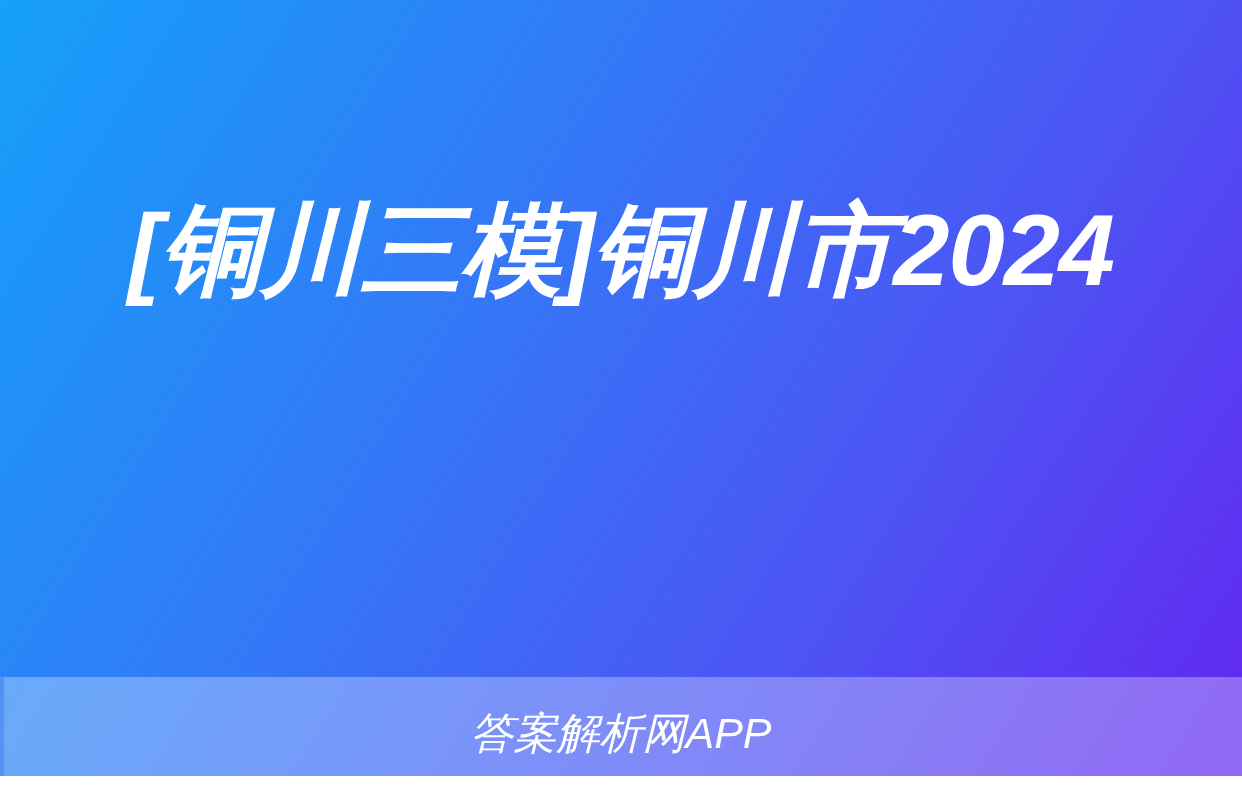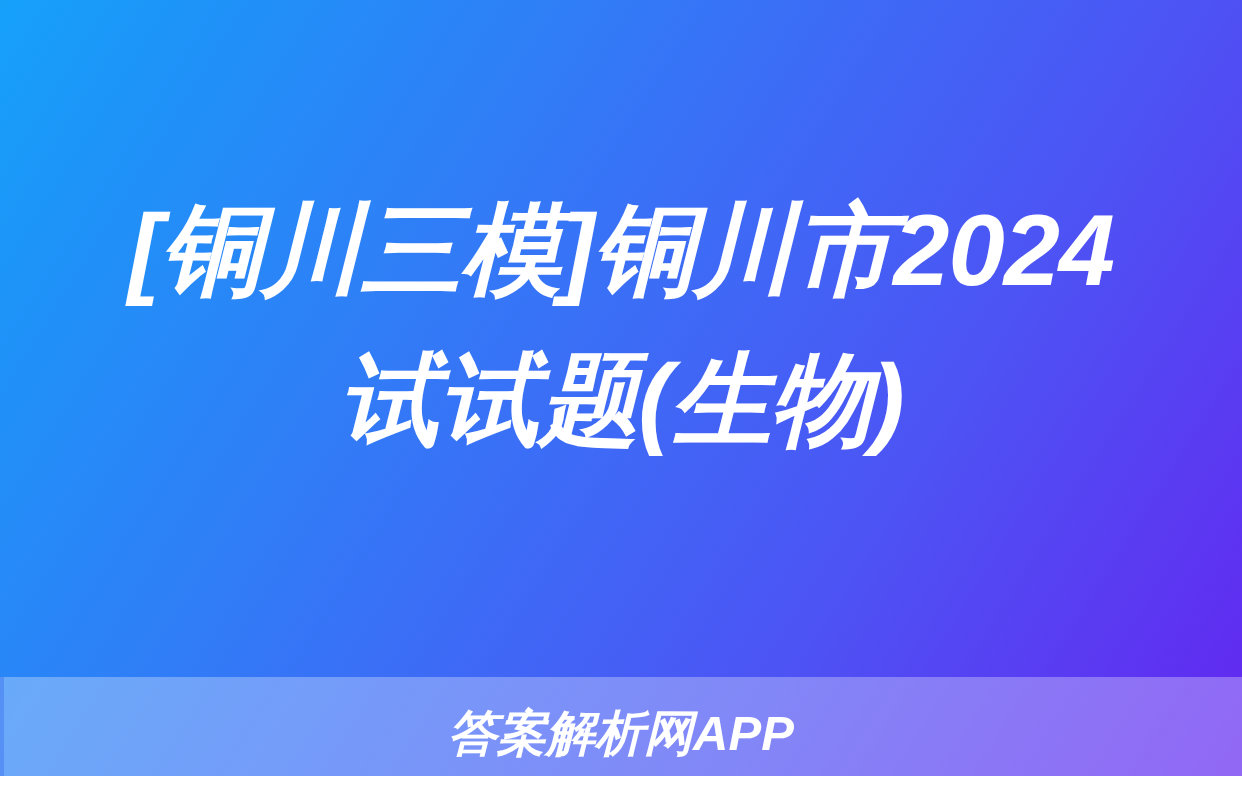--- a/index.html
+++ b/index.html
@@ -67,36 +67,35 @@
     background: rgba(40, 90, 235, 0.30);
   }
 
   .watermark {
     position: absolute;
     left: 0;
     right: 0;
     top: 703px;
     text-align: center;
     color: #ffffff;
-    font-size: 49px;
+    font-size: 43px;
     line-height: 60px;
-    font-weight: 700;
+    font-weight: 400;
     font-style: italic;
     letter-spacing: 0px;
     white-space: nowrap;
   }
 </style>
 </head>
 <body>
 
 <div id="poster">
 
   <div class="title-block">
     <span class="title-line">[铜川三模]铜川市2024</span>
-    <span class="title-line">试试题(生物)</span>
   </div>
 
   <div class="bottom-band">
     <div class="band-edge"></div>
   </div>
 
   <div class="watermark">答案解析网APP</div>
 
 </div>
 

